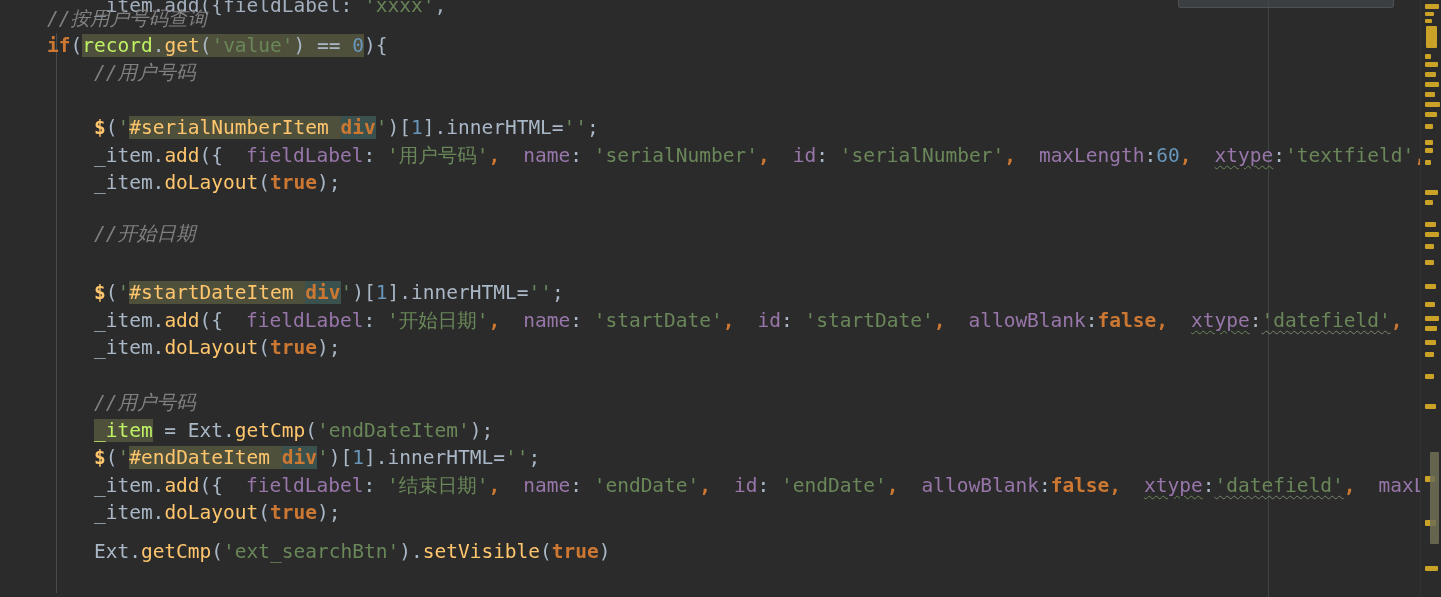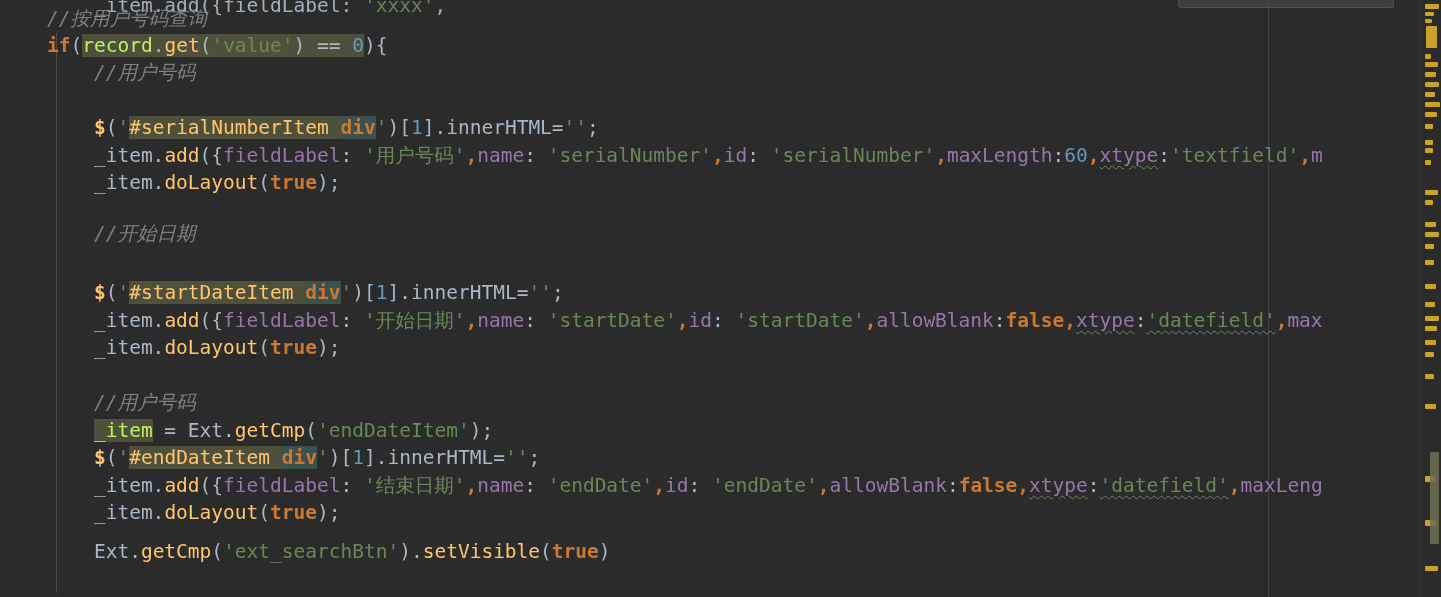--- a/index.html
+++ b/index.html
@@ -68,21 +68,21 @@
     color: #a9b7c6;
   }
 
   
   .t-comment   { color: #808080; font-style: italic; }
   .t-keyword   { color: #cc7832; font-weight: bold; }
   .t-plain     { color: #a9b7c6; }
   .t-string    { color: #6a8759; }
   .t-func      { color: #ffc66d; }
   .t-number    { color: #6897bb; }
-  .t-prop      { color: #9876aa; }
+  .t-prop      { color: #9876aa; margin-left: 23px; }
   .t-ident     { color: #bef264; }
   .t-punct     { color: #a9b7c6; }
   .t-dollar    { color: #ffc66d; font-weight: bold; }
   .t-selstr    { color: #ffc66d; }
 
   
   .hl { background: #4f503c; }
   .hl-div { background: #3b514d; }
 
   

